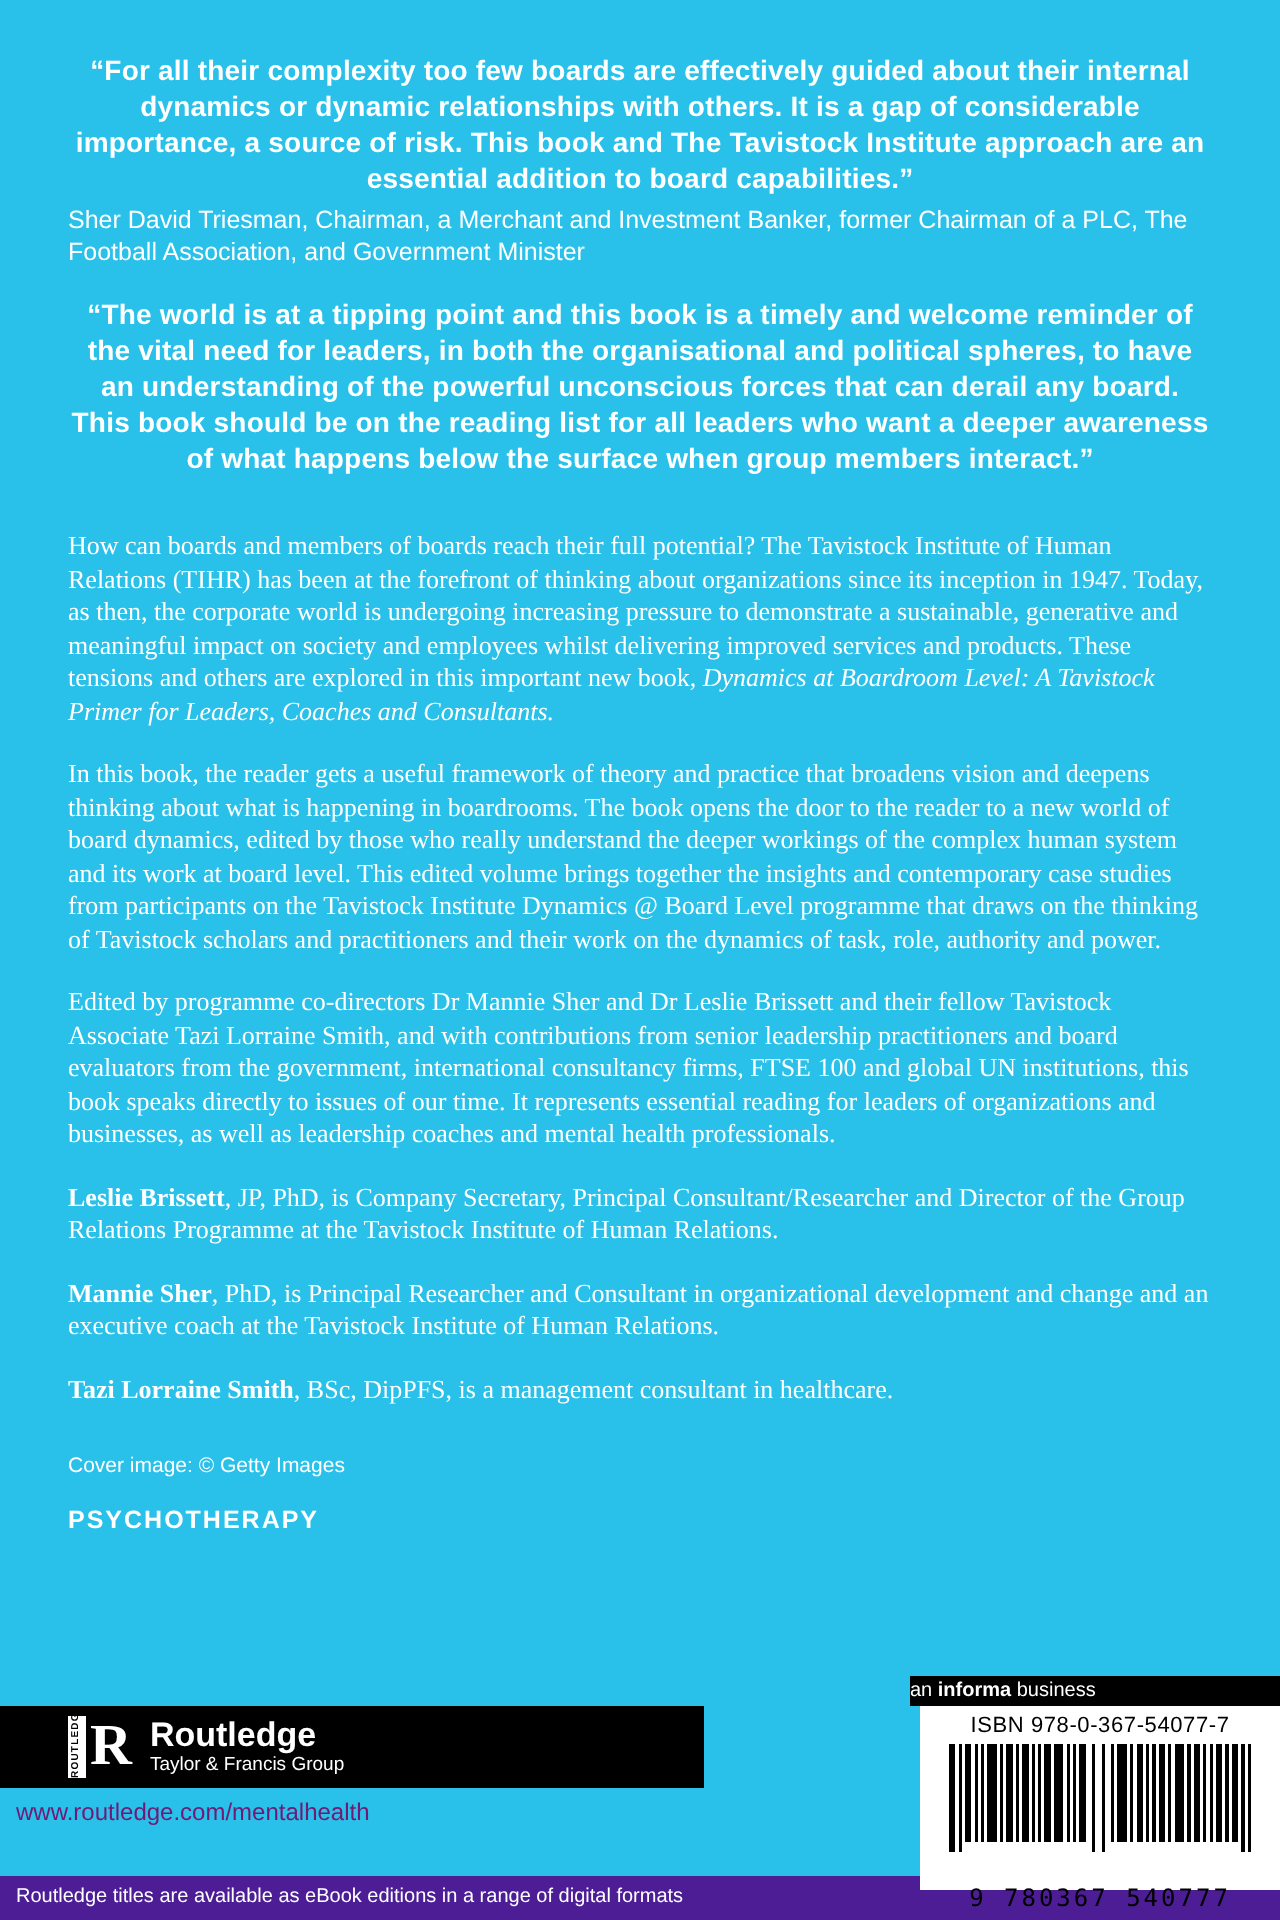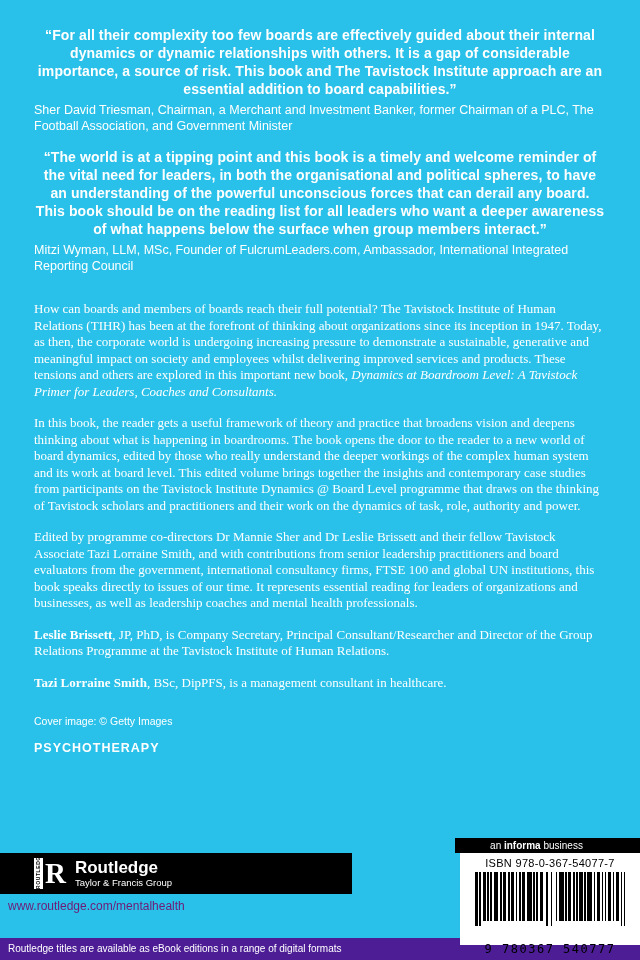--- a/index.html
+++ b/index.html
@@ -40,21 +40,21 @@
   }
   .category{
     margin:13px 0 0 0;
     font-size:12.5px;font-weight:bold;letter-spacing:1px;line-height:14px;
   }
 
   
   .informa-strip{
     position:absolute;right:0;top:838px;width:185px;height:15px;
     background:#000;color:#fff;font-size:10px;line-height:15px;
-    text-align:center;padding-right:22px;box-sizing:border-box;
+    text-align:left;padding-right:22px;box-sizing:border-box;
   }
   .informa-strip .b{font-weight:bold;}
   .publisher-bar{
     position:absolute;left:0;top:853px;width:352px;height:41px;
     background:#000;display:flex;align-items:center;
     padding-left:34px;box-sizing:border-box;gap:9px;
   }
   .rl-logo{display:flex;height:31px;align-items:stretch;}
   .rl-strip{
     width:9px;background:#fff;color:#000;
@@ -97,30 +97,30 @@
 <body>
 
 <div class="cover">
 
   <div class="content">
 
     <p class="quote">“For all their complexity too few boards are effectively guided about their internal dynamics or dynamic relationships with others. It is a gap of considerable importance, a source of risk. This book and The Tavistock Institute approach are an essential addition to board capabilities.”</p>
     <p class="attr">Sher David Triesman, Chairman, a Merchant and Investment Banker, former Chairman of a PLC, The Football Association, and Government Minister</p>
 
     <p class="quote q2">“The world is at a tipping point and this book is a timely and welcome reminder of the vital need for leaders, in both the organisational and political spheres, to have an understanding of the powerful unconscious forces that can derail any board. This book should be on the reading list for all leaders who want a deeper awareness of what happens below the surface when group members interact.”</p>
-    <p class="attr">Mitzi Wyman, LLM, MSc, Founder of FulcrumLeaders.com, Ambassador, International Integrated Reporting Council</p>
 
     <p class="bodytext first"><span>How can boards and members of boards reach their full potential? The Tavistock Institute of Human Relations (TIHR) has been at the forefront of thinking about organizations since its inception in 1947. Today, as then, the corporate world is undergoing increasing pressure to demonstrate a sustainable, generative and meaningful impact on society and employees whilst delivering improved services and products. These tensions and others are explored in this important new book, </span><em>Dynamics at Boardroom Level: A Tavistock Primer for Leaders, Coaches and Consultants.</em></p>
 
     <p class="bodytext">In this book, the reader gets a useful framework of theory and practice that broadens vision and deepens thinking about what is happening in boardrooms. The book opens the door to the reader to a new world of board dynamics, edited by those who really understand the deeper workings of the complex human system and its work at board level. This edited volume brings together the insights and contemporary case studies from participants on the Tavistock Institute Dynamics @ Board Level programme that draws on the thinking of Tavistock scholars and practitioners and their work on the dynamics of task, role, authority and power.</p>
 
     <p class="bodytext">Edited by programme co-directors Dr Mannie Sher and Dr Leslie Brissett and their fellow Tavistock Associate Tazi Lorraine Smith, and with contributions from senior leadership practitioners and board evaluators from the government, international consultancy firms, FTSE 100 and global UN institutions, this book speaks directly to issues of our time. It represents essential reading for leaders of organizations and businesses, as well as leadership coaches and mental health professionals.</p>
 
     <p class="bodytext"><strong>Leslie Brissett</strong><span>, JP, PhD, is Company Secretary, Principal Consultant/Researcher and Director of the Group Relations Programme at the Tavistock Institute of Human Relations.</span></p>
 
+    <p class="bodytext"><strong>Mannie Sher</strong><span>, PhD, is Principal Researcher and Consultant in organizational development and change and an executive coach at the Tavistock Institute of Human Relations.</span></p>
 
     <p class="bodytext"><strong>Tazi Lorraine Smith</strong><span>, BSc, DipPFS, is a management consultant in healthcare.</span></p>
 
     <p class="credit">Cover image: © Getty Images</p>
 
     <p class="category">PSYCHOTHERAPY</p>
 
   </div>
 
   <div class="informa-strip"><span>an </span><span class="b">informa</span><span> business</span></div>

